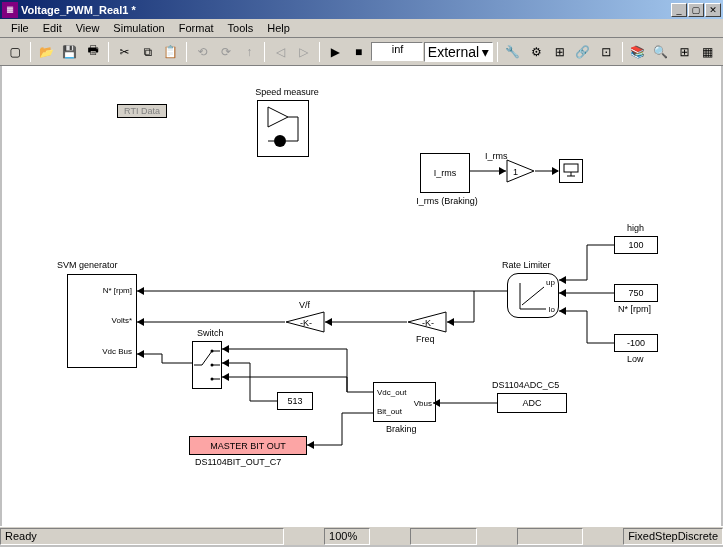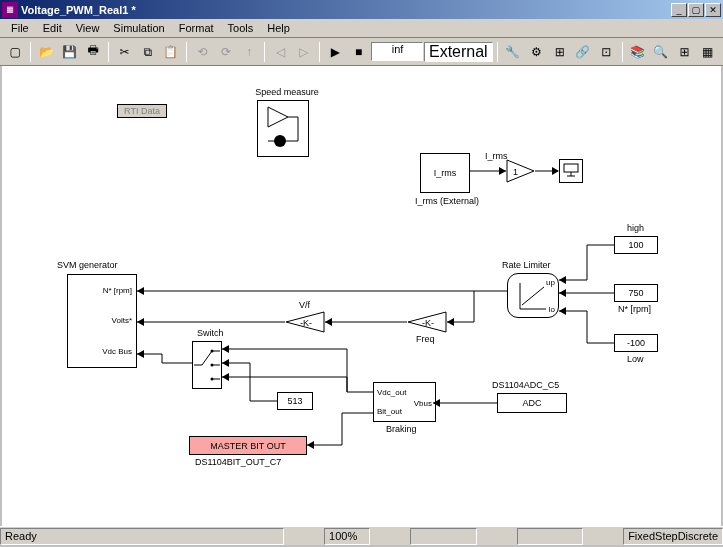--- a/index.html
+++ b/index.html
@@ -14,21 +14,21 @@
 
 
 .menubar { height: 19px; background: #d4d0c8; display: flex; align-items: center; padding: 0 4px; border-bottom: 1px solid #808080; }
 .menubar .mitem { padding: 2px 7px; cursor: default; }
 
 
 .toolbar { height: 28px; background: #d4d0c8; display: flex; align-items: center; padding: 2px 4px; border-bottom: 1px solid #808080; gap: 1px; }
 .toolbar .tbtn { width: 23px; height: 22px; border: 1px solid #d4d0c8; display: flex; align-items: center; justify-content: center; font-size: 12px; }
 .toolbar .sep { width: 1px; height: 20px; background: #808080; margin: 0 3px; border-right: 1px solid #fff; }
 .toolbar .inpbox { width: 52px; height: 19px; background: #fff; border: 1px solid; border-color: #808080 #fff #fff #808080; padding: 0 20px; font-size: 11px; }
-.toolbar .selbox { width: 71px; height: 20px; background: #fff; border: 1px solid; border-color: #808080 #fff #fff #808080; padding: 0 3px; font-size: 16px; display: flex; align-items: center; justify-content: space-between; flex-direction: column; }
+.toolbar .selbox { width: 71px; height: 20px; background: #fff; border: 1px solid; border-color: #808080 #fff #fff #808080; padding: 0 3px; font-size: 14px; display: flex; align-items: center; justify-content: space-between; }
 
 
 .canvas { position: relative; width: 719px; height: 460px; background: #fff; margin: 0 2px; }
 
 
 .block { position: absolute; border: 1px solid #000; background: #fff; text-align: left; display: flex; align-items: center; justify-content: center; font-size: 9px; }
 .blocklabel { position: absolute; font-size: 9px; text-align: center; }
 .orange { background: #fca5a5; }
 .gray { background: #d4d0c8; color: #808080; }
 
@@ -114,21 +114,21 @@
       <polygon points="6,2 26,12 6,22" fill="#fff" stroke="#000"></polygon>
       <line x1="26" y1="12" x2="36" y2="12"></line>
       <line x1="36" y1="12" x2="36" y2="36"></line>
       <line x1="36" y1="36" x2="24" y2="36"></line>
       <circle cx="18" cy="36" r="6"></circle>
       <line x1="12" y1="36" x2="6" y2="36"></line>
     </svg>
   </div>
 
   <div class="block" style="left:418px; top:87px; width:50px; height:40px;">I_rms</div>
-  <div class="blocklabel" style="left:405px; top:130px; width:80px;">I_rms (External)</div>
+  <div class="blocklabel" style="left:405px; top:130px; width:80px;">I_rms (Braking)</div>
 
   <div class="blocklabel" style="left:483px; top:85px;">I_rms</div>
 
   <svg style="position:absolute; left:504px; top:93px;" width="30" height="24">
     <polygon points="1,1 28,12 1,23" fill="#fff" stroke="#000"></polygon>
     <text x="7" y="16" font-size="9">1</text>
   </svg>
 
   <div class="block" style="left:557px; top:93px; width:24px; height:24px; padding:2px;">
     <svg width="18" height="18">

